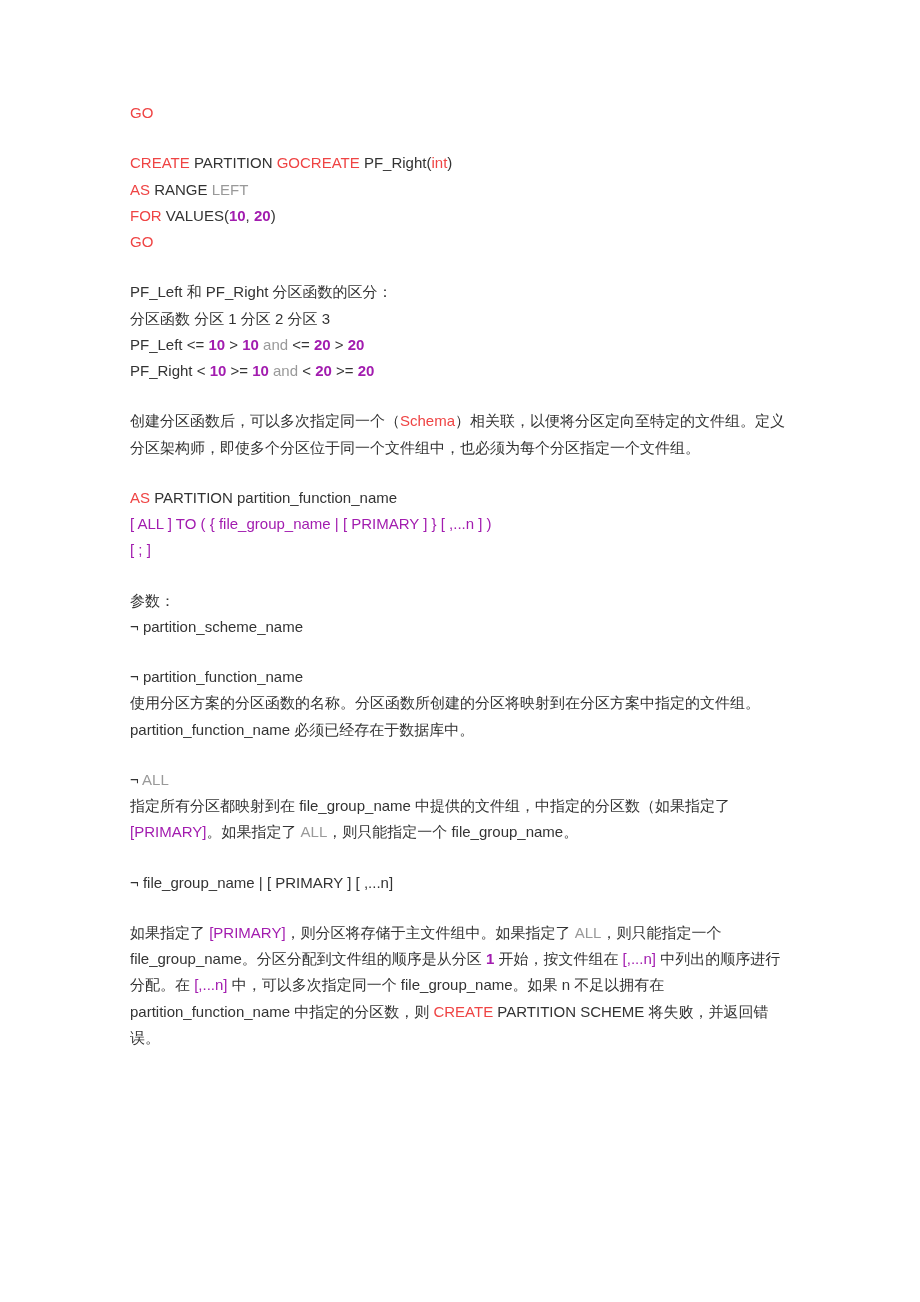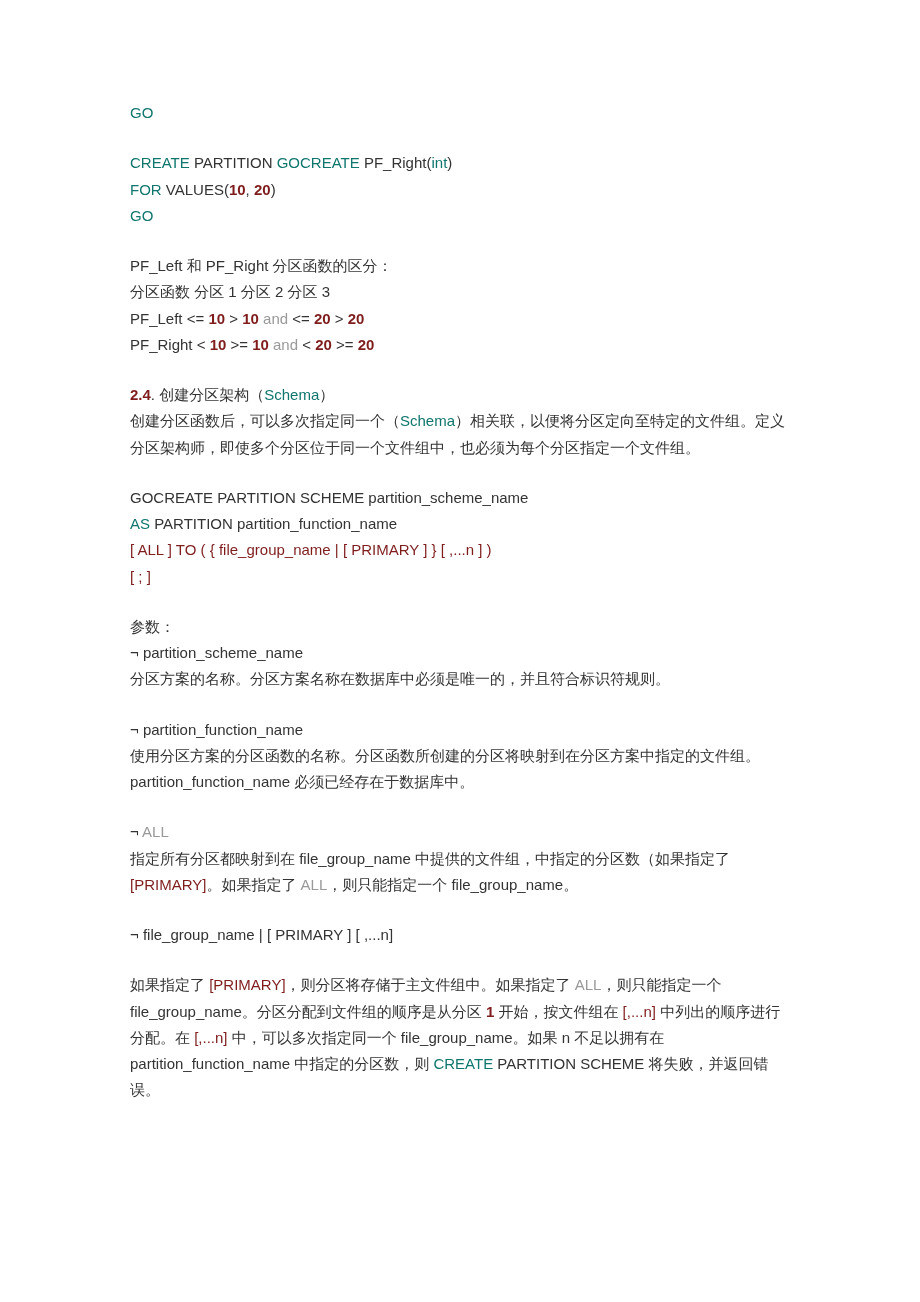--- a/index.html
+++ b/index.html
@@ -9,38 +9,41 @@
     font-family: Verdana, "Microsoft YaHei", SimSun, sans-serif;
     font-size: 15px;
     line-height: 1.75;
     color: #333333;
   }
   .page {
     width: 920px;
     box-sizing: border-box;
     padding: 100px 130px 100px 130px;
   }
-  .blue { color: #0f766e; margin-top: 28px; }
-  .darkred { color: #7f1d1d; }
+  .blue { color: #ef4444; margin-top: 28px; }
+  .darkred { color: #a21caf; }
   .gray { color: #999999; }
   .bold { font-weight: bold; }
   .block { margin-bottom: 24px; }
 </style>
 </head>
 <body>
 
 <div class="page">
 
   <div class="block">
     <span class="blue">GO</span>
   </div>
 
   <div class="block">
     <div>
       <span class="blue">CREATE</span><span> PARTITION </span><span class="blue">GOCREATE</span><span> PF_Right(</span><span class="blue">int</span><span>)</span>
+    </div>
+    <div>
+      <span class="blue">AS</span><span> RANGE </span><span class="gray">LEFT</span>
     </div>
     <div>
       <span class="blue">FOR</span><span> VALUES(</span><span class="darkred bold">10</span><span>, </span><span class="darkred bold">20</span><span>)</span>
     </div>
     <div>
       <span class="blue">GO</span>
     </div>
   </div>
 
   <div class="block">
@@ -49,40 +52,35 @@
     <div>
       <span>PF_Left &lt;= </span><span class="darkred bold">10</span><span> &gt; </span><span class="darkred bold">10</span><span class="gray"> and </span><span>&lt;= </span><span class="darkred bold">20</span><span> &gt; </span><span class="darkred bold">20</span>
     </div>
     <div>
       <span>PF_Right &lt; </span><span class="darkred bold">10</span><span> &gt;= </span><span class="darkred bold">10</span><span class="gray"> and </span><span>&lt; </span><span class="darkred bold">20</span><span> &gt;= </span><span class="darkred bold">20</span>
     </div>
   </div>
 
   <div class="block">
     <div>
-      <span class="darkred bold">2.4</span><span>. 创建分区架构（</span><span class="blue">Schema</span><span>）</span>
-    </div>
-    <div>
       <span>创建分区函数后，可以多次指定同一个（</span><span class="blue">Schema</span><span>）相关联，以便将分区定向至特定的文件组。定义分区架构师，即使多个分区位于同一个文件组中，也必须为每个分区指定一个文件组。</span>
     </div>
   </div>
 
   <div class="block">
-    <div>GOCREATE PARTITION SCHEME partition_scheme_name</div>
     <div>
       <span class="blue">AS</span><span> PARTITION partition_function_name</span>
     </div>
     <div class="darkred">[ ALL ] TO ( { file_group_name | [ PRIMARY ] } [ ,...n ] )</div>
     <div class="darkred">[ ; ]</div>
   </div>
 
   <div class="block">
     <div>参数：</div>
     <div>¬ partition_scheme_name</div>
-    <div>分区方案的名称。分区方案名称在数据库中必须是唯一的，并且符合标识符规则。</div>
   </div>
 
   <div class="block">
     <div>¬ partition_function_name</div>
     <div>使用分区方案的分区函数的名称。分区函数所创建的分区将映射到在分区方案中指定的文件组。partition_function_name 必须已经存在于数据库中。</div>
   </div>
 
   <div class="block">
     <div>
       <span>¬ </span><span class="gray">ALL</span>

